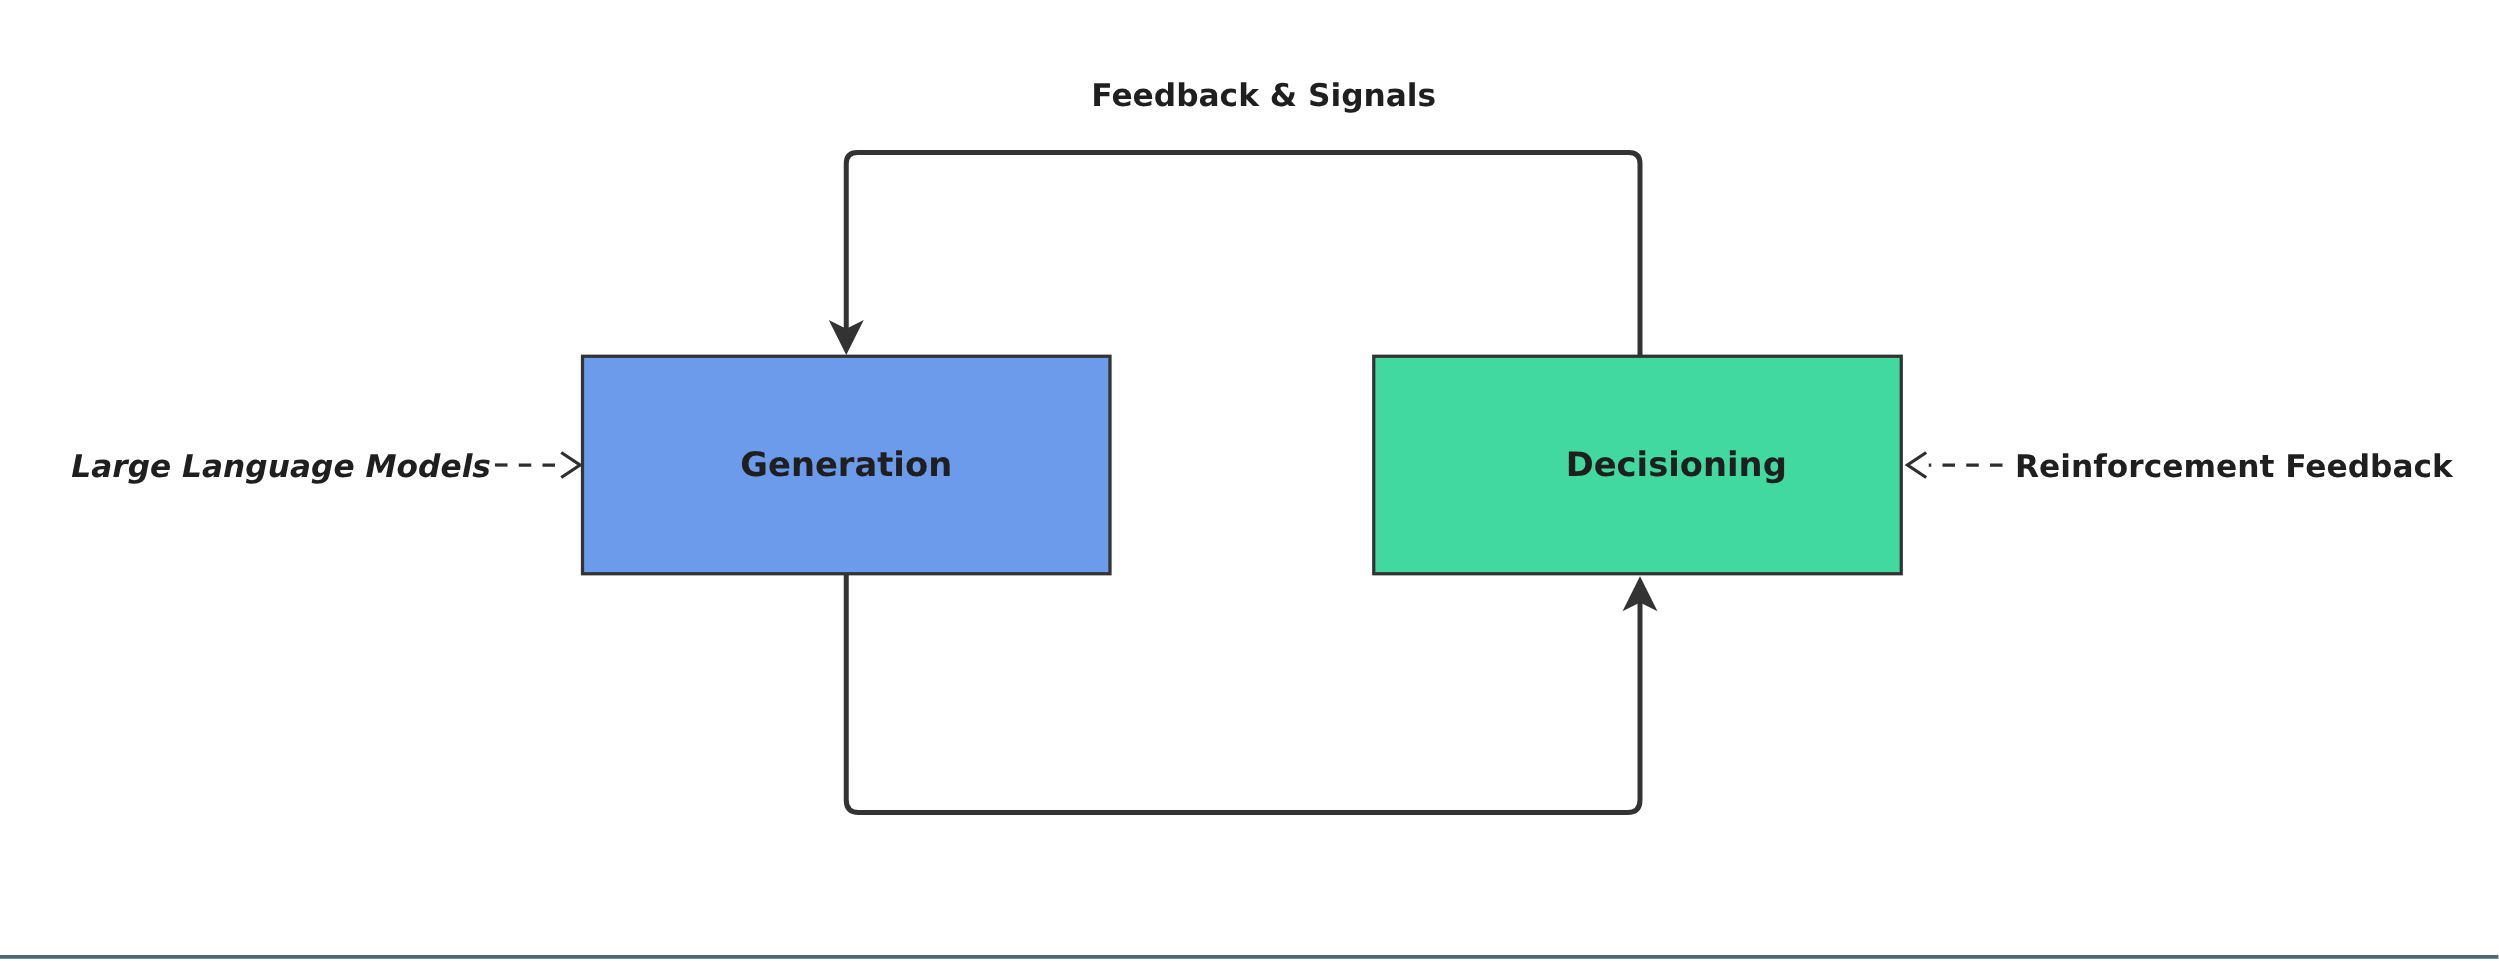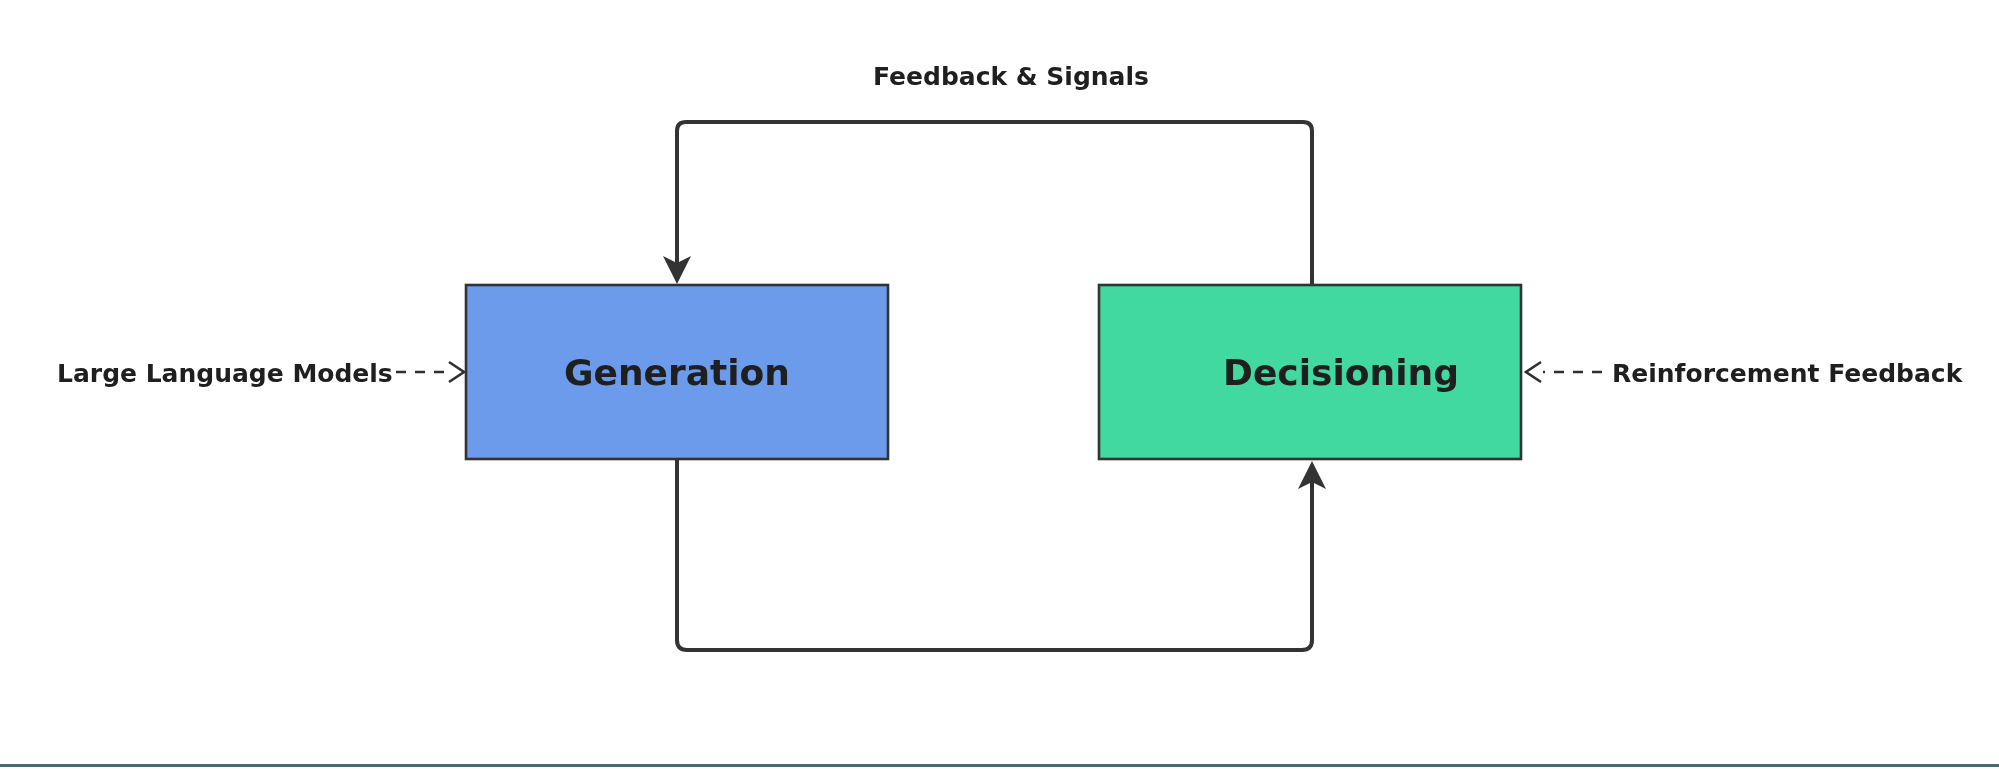--- a/index.html
+++ b/index.html
@@ -52,21 +52,21 @@
     font-weight: bold;
     white-space: nowrap;
     user-select: none;
   }
   .node-label {
     width: 422px;
     height: 174px;
     display: flex;
     align-items: center;
     justify-content: center;
-    font-size: 36px;
+    font-size: 27px;
   }
   .edge-label {
     font-size: 25px;
     transform: translateX(-50%);
   }
   .side-label {
     font-size: 25px;
     transform: translateY(-50%);
   }
 </style>
@@ -93,16 +93,16 @@
     <rect class="node-rect" x="1099" y="285" width="422" height="174" fill="#41D9A0"></rect>
 
     <rect x="0" y="764" width="1999" height="3" fill="#4D6872"></rect>
   </svg>
 
   <div class="lbl node-label" style="left:466px; top:285px;">Generation</div>
   <div class="lbl node-label" style="left:1099px; top:285px;margin-left:31px;">Decisioning</div>
 
   <div class="lbl edge-label" style="left:975px; top:62px;margin-left:36px;">Feedback &amp; Signals</div>
 
-  <div class="lbl side-label" style="left:57px; top:373px;">Large Language Models</div>
+  <div class="lbl side-label" style="left:57px; top:373px;font-style:italic;">Large Language Models</div>
   <div class="lbl side-label" style="left:1612px; top:373px;">Reinforcement Feedback</div>
 
 </div>
 
 </body></html>

